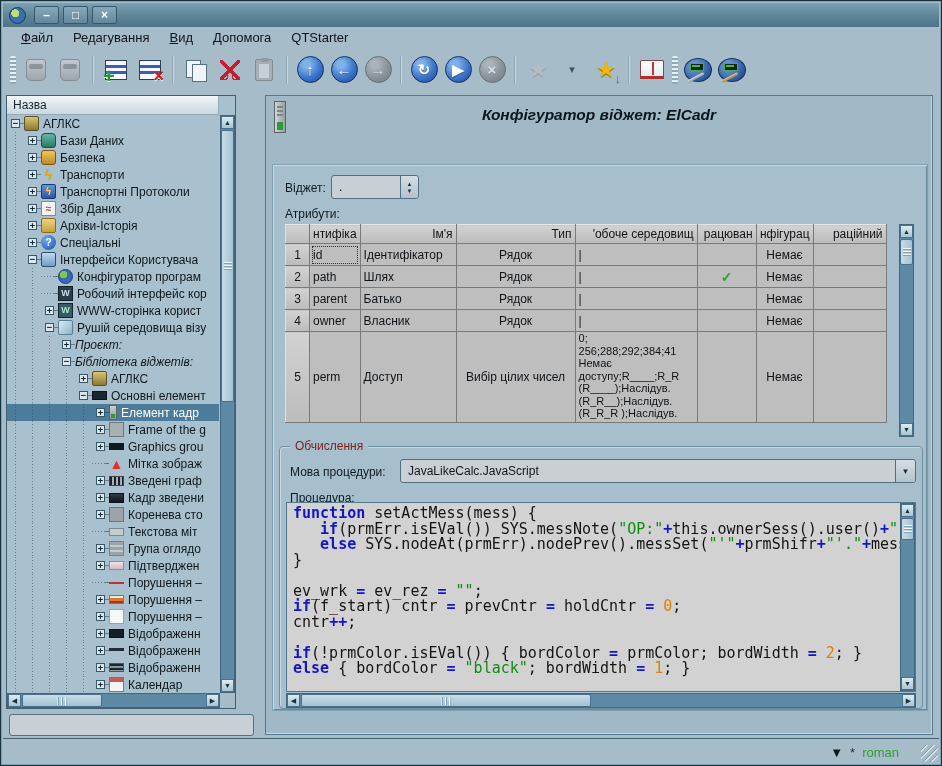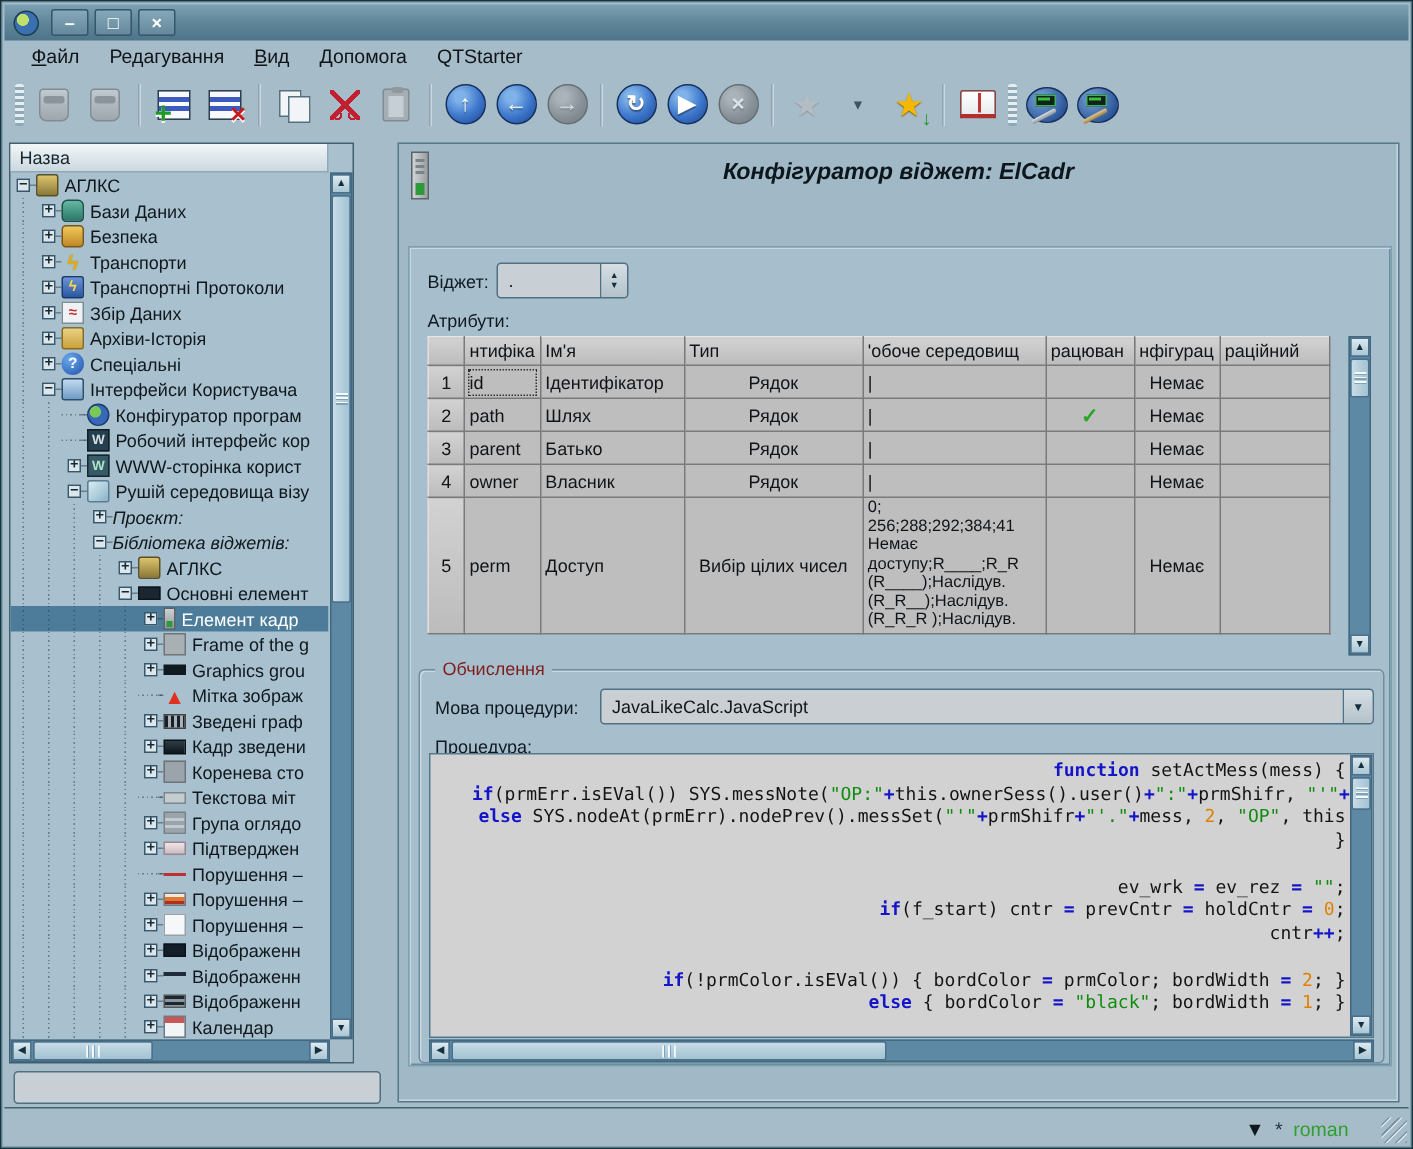--- a/index.html
+++ b/index.html
@@ -164,21 +164,21 @@
   .spin-combo{position:absolute;left:58px;top:10px;width:88px;height:24px;background:#C9D0D5;
     border:1px solid #4E7084;border-radius:3px;font-size:12px;color:#10181d;display:flex;align-items:center;}
   .spin-combo .val{flex:1;padding-left:7px;}
   .spin-combo .spin{width:18px;height:100%;border-left:1px solid #4E7084;display:flex;flex-direction:column;align-items:center;justify-content:center;gap:1px;background:linear-gradient(#D5DEE3,#B4C2CA);border-radius:0 3px 3px 0;}
   .spin i{font-style:normal;font-size:6px;line-height:1;color:#14303C;}
 
   
   .attr-table{position:absolute;left:12px;top:59px;border-collapse:collapse;table-layout:fixed;
     background:#BEBEBE;font-size:12px;color:#101418;}
   .attr-table td,.attr-table th{border:1px solid #7A7A7A;padding:0 3px;overflow:hidden;white-space:nowrap;height:22px;}
-  .attr-table th{background:linear-gradient(#D2D2D2,#BCBCBC);font-weight:normal;text-align:left;height:19px;
+  .attr-table th{background:linear-gradient(#D2D2D2,#BCBCBC);font-weight:normal;text-align:right;height:19px;
     border-top:1px solid #E6E6E6;border-left:1px solid #E0E0E0;}
   .attr-table td.c-num{background:linear-gradient(#D2D2D2,#BCBCBC);text-align:center;
     border-left:1px solid #E0E0E0;border-top:1px solid #E6E6E6;}
   .c-type,.c-conf,.c-proc,.c-cfg{text-align:center;}
   td.focused{outline:1px dotted #303030;outline-offset:-3px;}
   td.multi{white-space:pre-line;font-size:11px;line-height:12.5px;vertical-align:bottom;padding-bottom:2px;}
   .check-icon{color:#28A828;font-weight:bold;font-size:14px;}
 
   
   .groupbox{position:absolute;left:6px;top:281px;width:644px;height:263px;
@@ -187,21 +187,21 @@
   .combo{position:absolute;left:120px;top:12px;right:6px;height:24px;background:#C9CFD3;
     border:1px solid #4E7084;border-radius:3px;display:flex;align-items:center;font-size:12px;color:#10181d;}
   .combo .val{flex:1;padding-left:7px;overflow:hidden;}
   .combo .drop{width:20px;height:100%;border-left:1px solid #4E7084;background:linear-gradient(#D5DEE3,#B4C2CA);
     display:flex;align-items:center;justify-content:center;border-radius:0 3px 3px 0;}
   .combo .drop::before{content:"▼";font-size:8px;color:#14303C;}
 
   .code-area{position:absolute;left:6px;top:55px;width:630px;height:190px;background:#D2D2D2;
     border:1px solid #54788C;overflow:hidden;}
   .code-text{position:absolute;left:6px;top:3px;right:18px;bottom:0;
-    font-family:"DejaVu Sans Mono",monospace;font-size:12px;line-height:15.5px;white-space:pre;color:#141414;text-align:right;}
+    font-family:"DejaVu Sans Mono",monospace;font-size:15px;line-height:15.5px;white-space:pre;color:#141414;}
   .tok-k{color:#1414C8;font-weight:bold;}
   .tok-o{color:#1414C8;font-weight:bold;}
   .tok-s{color:#0E8C0E;}
   .tok-n{color:#E08000;}
 
   
   .statusline{position:absolute;left:2px;right:2px;top:737px;height:1px;background:#44616F;}
   .statusbar{position:absolute;left:2px;right:2px;top:739px;height:24px;display:flex;align-items:center;justify-content:flex-end;padding-right:40px;font-size:13px;gap:7px;}
   .tray-icon{color:#10181d;font-size:13px;}
   .mod-star{color:#22333c;}

